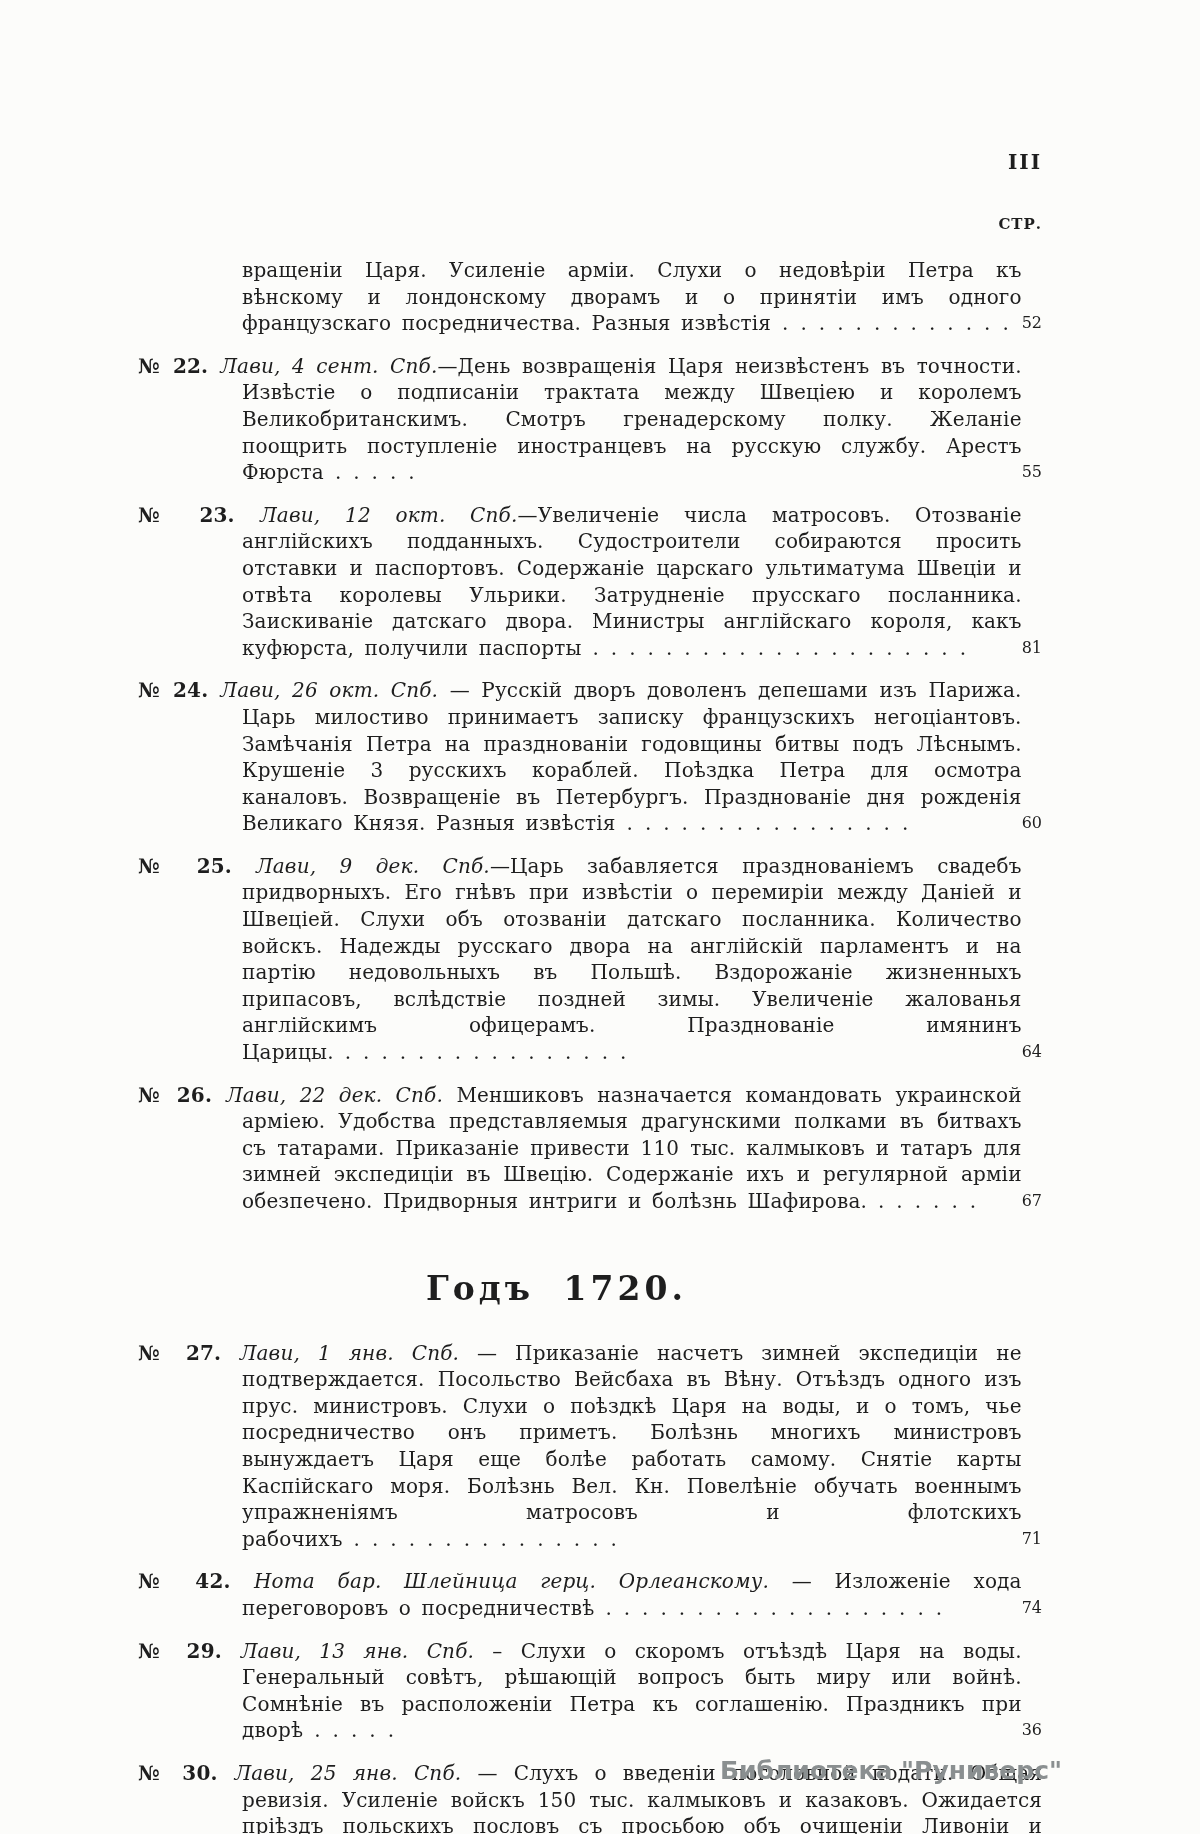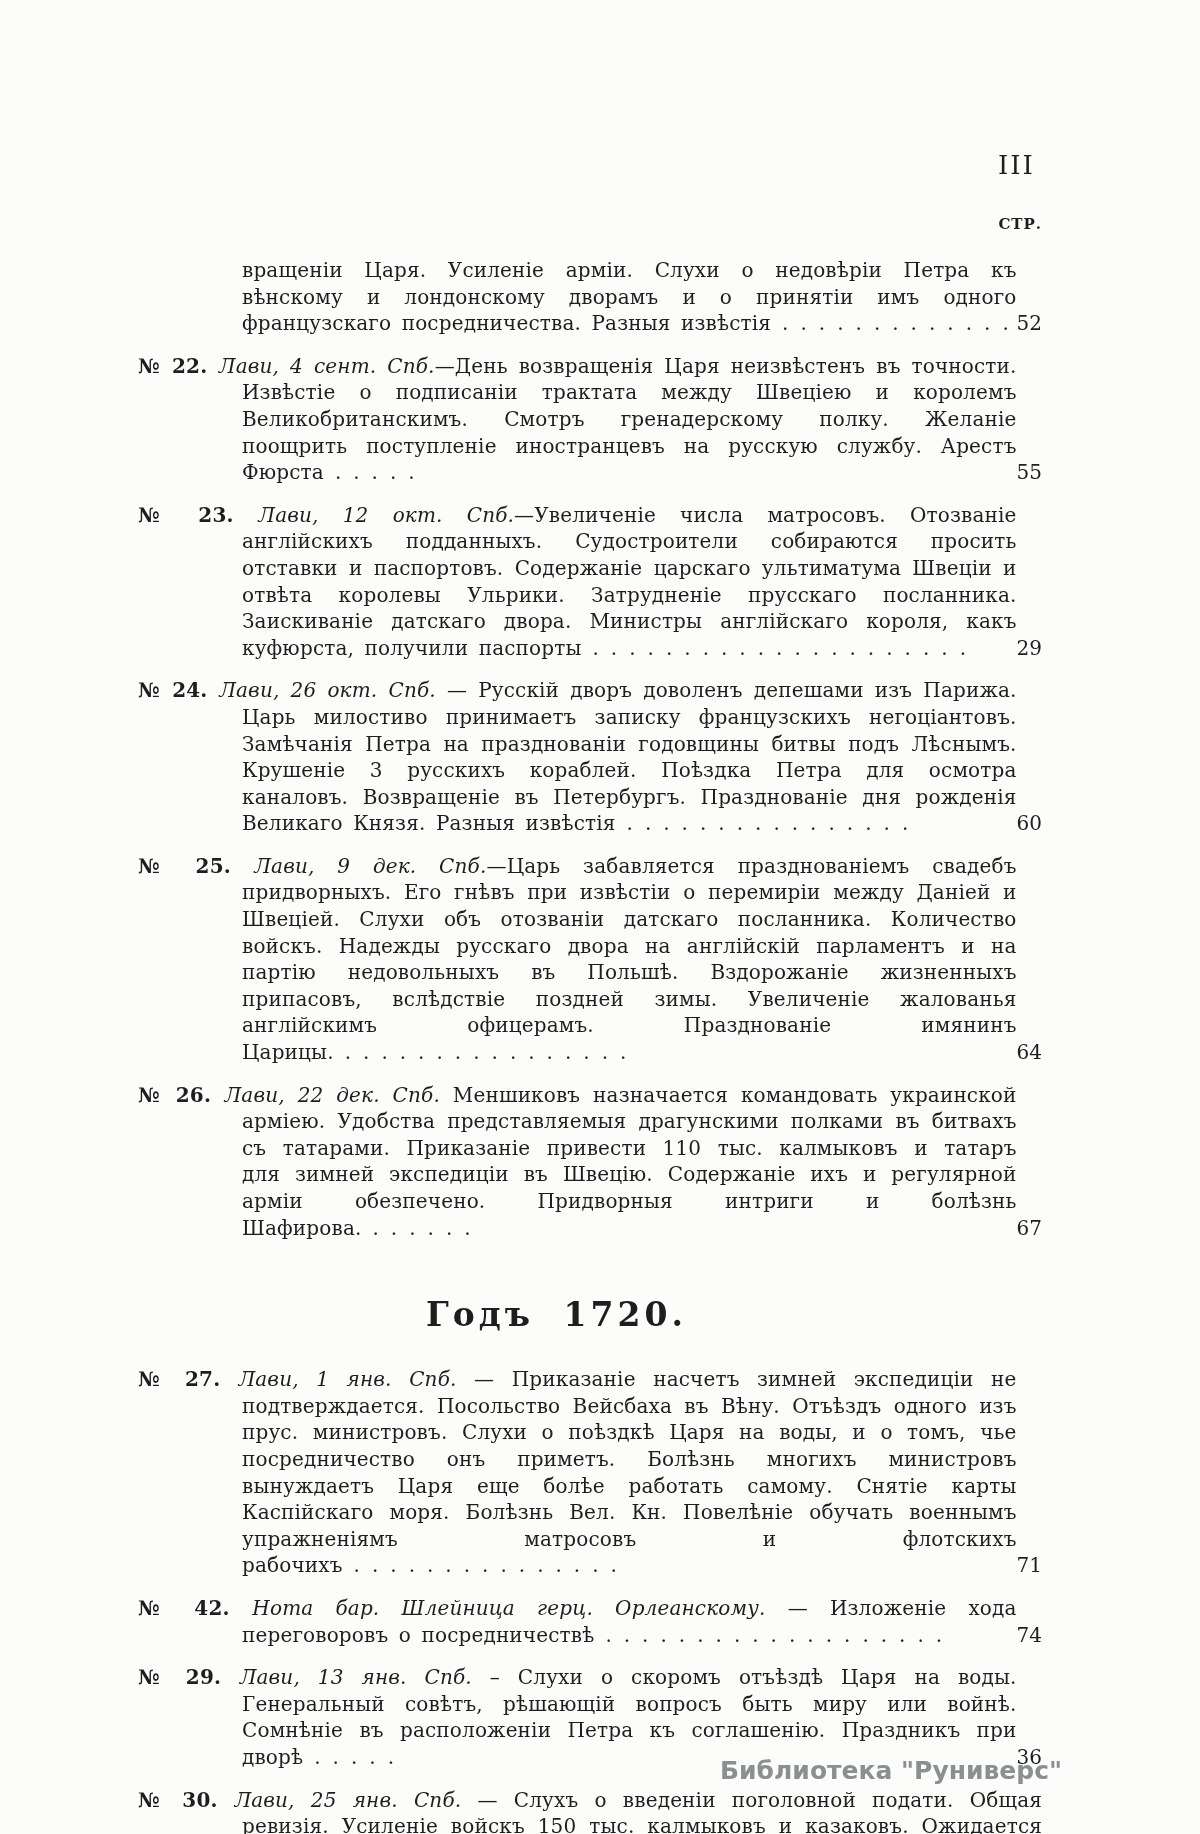--- a/index.html
+++ b/index.html
@@ -13,23 +13,23 @@
     background: #fcfcfa;
     font-family: "DejaVu Serif", serif;
     color: #1e1e1e;
     overflow: hidden;
   }
   .folio {
     position: absolute;
     top: 150px;
     right: 158px;
     width: 44px;
-    text-align: left;
-    font-size: 26px;
-    font-weight: normal;
+    text-align: right;
+    font-size: 20px;
+    font-weight: bold;
     letter-spacing: 2px;
   }
   .col-header {
     position: absolute;
     top: 215px;
     right: 158px;
     font-size: 15px;
     font-weight: bold;
     letter-spacing: 1px;
     margin-left: 16px;
@@ -66,21 +66,21 @@
   }
   .entry-dots {
     white-space: normal;
     letter-spacing: 1px;
   }
   .entry-page {
     flex: 1;
     display: flex;
     align-items: flex-end;
     justify-content: flex-end;
-    font-size: 20px;
+    font-size: 16px;
     line-height: 26.6px;
     text-align: right;
   }
   .section-heading {
     width: 837px;
     text-align: center;
     font-size: 33px;
     font-weight: bold;
     letter-spacing: 4px;
     word-spacing: 14px;
@@ -106,21 +106,21 @@
     <div class="toc-entry continuation">
     <div class="entry-body"><span class="entry-num"></span><span class="entry-head"></span><span class="entry-sep"></span><span class="entry-text">вращеніи Царя. Усиленіе арміи. Слухи о недовѣріи Петра къ вѣнскому и лондонскому дворамъ и о принятіи имъ одного французскаго посредничества. Разныя извѣстія</span><span class="entry-dots"> . . . . . . . . . . . . .</span></div>
     <div class="entry-page">52</div>
   </div>
     <div class="toc-entry">
     <div class="entry-body"><span class="entry-num">№ 22. </span><span class="entry-head">Лави, 4 сент. Спб.</span><span class="entry-sep">—</span><span class="entry-text">День возвращенія Царя неизвѣстенъ въ точности. Извѣстіе о подписаніи трактата между Швеціею и королемъ Великобританскимъ. Смотръ гренадерскому полку. Желаніе поощрить поступленіе иностранцевъ на русскую службу. Арестъ Фюрста</span><span class="entry-dots"> . . . . .</span></div>
     <div class="entry-page">55</div>
   </div>
     <div class="toc-entry">
     <div class="entry-body"><span class="entry-num">№ 23. </span><span class="entry-head">Лави, 12 окт. Спб.</span><span class="entry-sep">—</span><span class="entry-text">Увеличеніе числа матросовъ. Отозваніе англійскихъ подданныхъ. Судостроители собираются просить отставки и паспортовъ. Содержаніе царскаго ультиматума Швеціи и отвѣта королевы Ульрики. Затрудненіе прусскаго посланника. Заискиваніе датскаго двора. Министры англійскаго короля, какъ куфюрста, получили паспорты</span><span class="entry-dots"> . . . . . . . . . . . . . . . . . . . . .</span></div>
-    <div class="entry-page">29</div>
+    <div class="entry-page">81</div>
   </div>
     <div class="toc-entry">
     <div class="entry-body"><span class="entry-num">№ 24. </span><span class="entry-head">Лави, 26 окт. Спб.</span><span class="entry-sep"> — </span><span class="entry-text">Русскій дворъ доволенъ депешами изъ Парижа. Царь милостиво принимаетъ записку французскихъ негоціантовъ. Замѣчанія Петра на празднованіи годовщины битвы подъ Лѣснымъ. Крушеніе 3 русскихъ кораблей. Поѣздка Петра для осмотра каналовъ. Возвращеніе въ Петербургъ. Празднованіе дня рожденія Великаго Князя. Разныя извѣстія</span><span class="entry-dots"> . . . . . . . . . . . . . . . .</span></div>
     <div class="entry-page">60</div>
   </div>
     <div class="toc-entry">
     <div class="entry-body"><span class="entry-num">№ 25. </span><span class="entry-head">Лави, 9 дек. Спб.</span><span class="entry-sep">—</span><span class="entry-text">Царь забавляется празднованіемъ свадебъ придворныхъ. Его гнѣвъ при извѣстіи о перемиріи между Даніей и Швеціей. Слухи объ отозваніи датскаго посланника. Количество войскъ. Надежды русскаго двора на англійскій парламентъ и на партію недовольныхъ въ Польшѣ. Вздорожаніе жизненныхъ припасовъ, вслѣдствіе поздней зимы. Увеличеніе жалованья англійскимъ офицерамъ. Празднованіе имянинъ Царицы.</span><span class="entry-dots"> . . . . . . . . . . . . . . . .</span></div>
     <div class="entry-page">64</div>
   </div>
     <div class="toc-entry">

